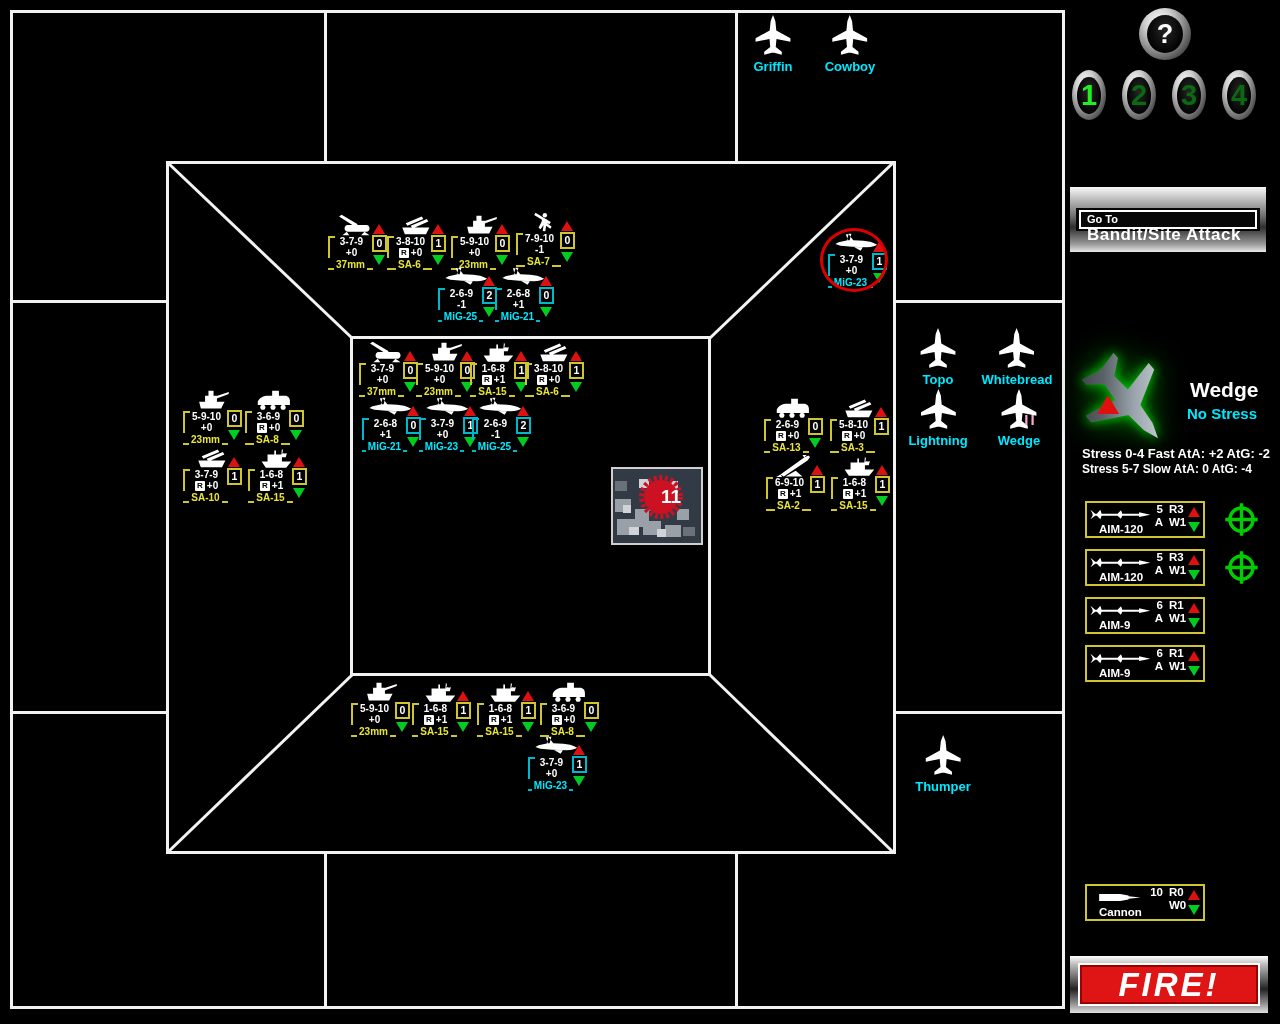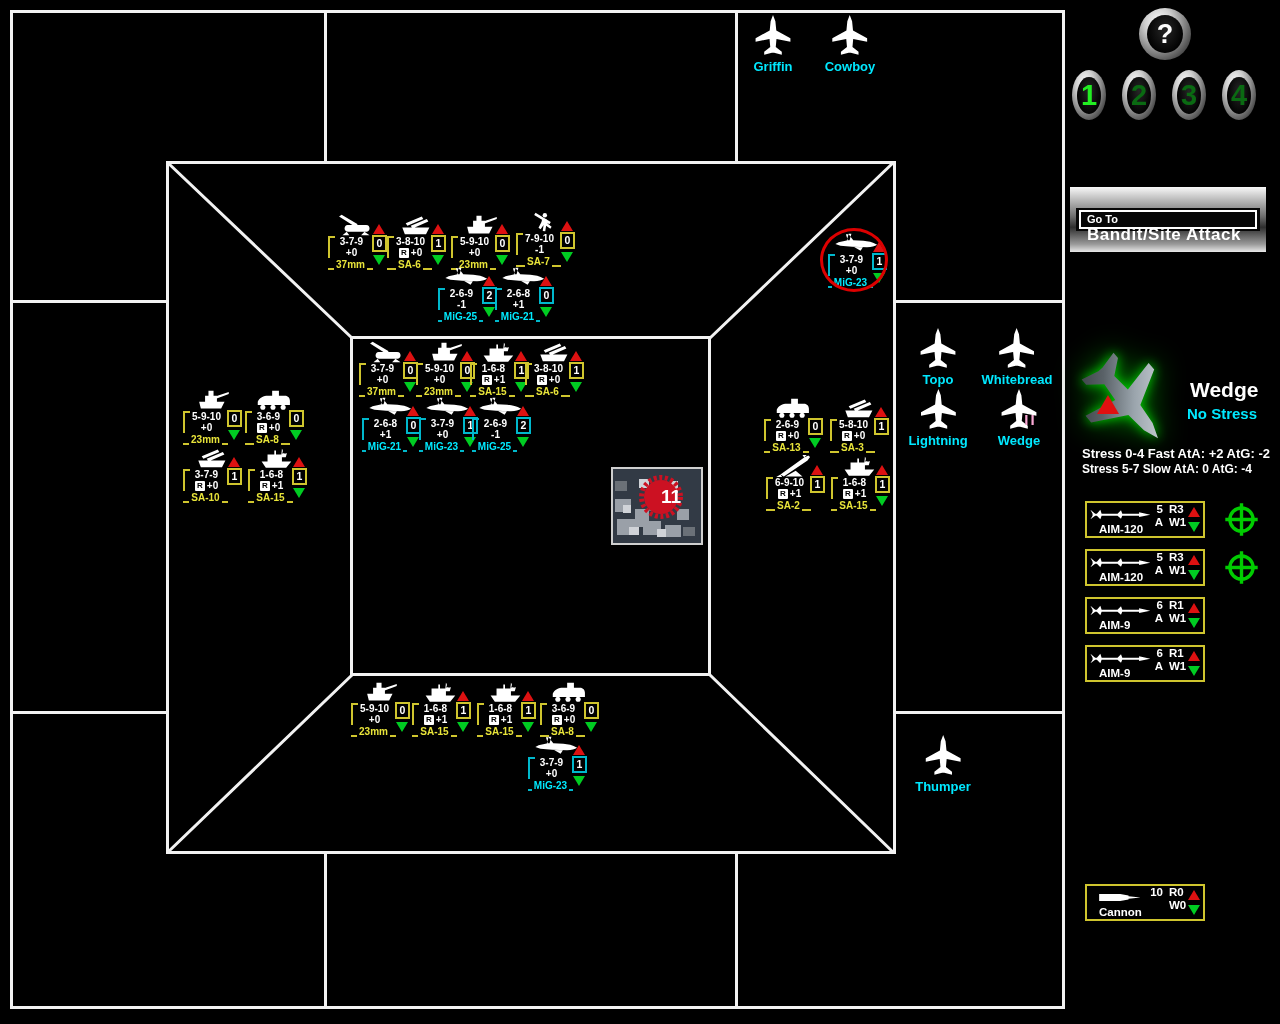--- a/index.html
+++ b/index.html
@@ -1009,14 +1009,19 @@
         <span class="wb">R0</span>
         <span class="wc"></span>
         <span class="wd">W0</span>
         <span class="warr-up"></span>
         <span class="warr-down"></span>
         <span class="wlabel">Cannon</span>
       </div>
 
     </div>
 
+  <div class="firebtn">
+    <div class="finner">
+        <span>FIRE!</span>
+      </div>
+  </div>
 
 </div>
 
 </body></html>

